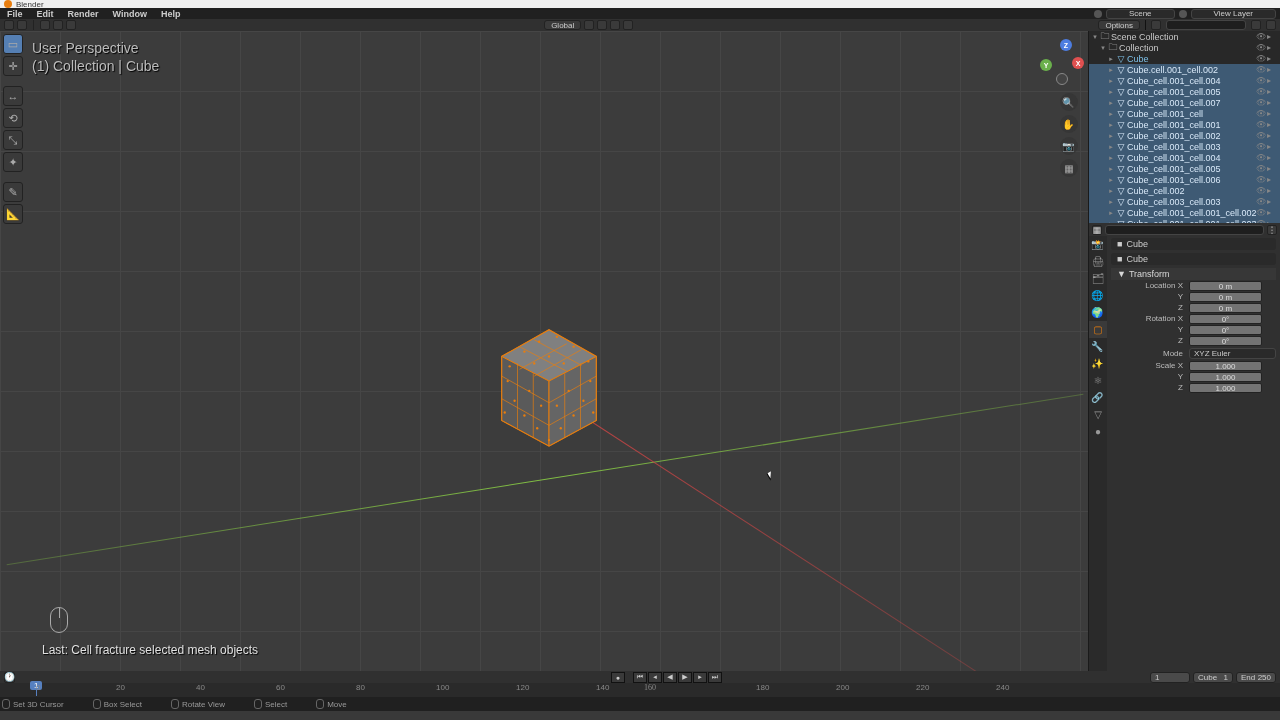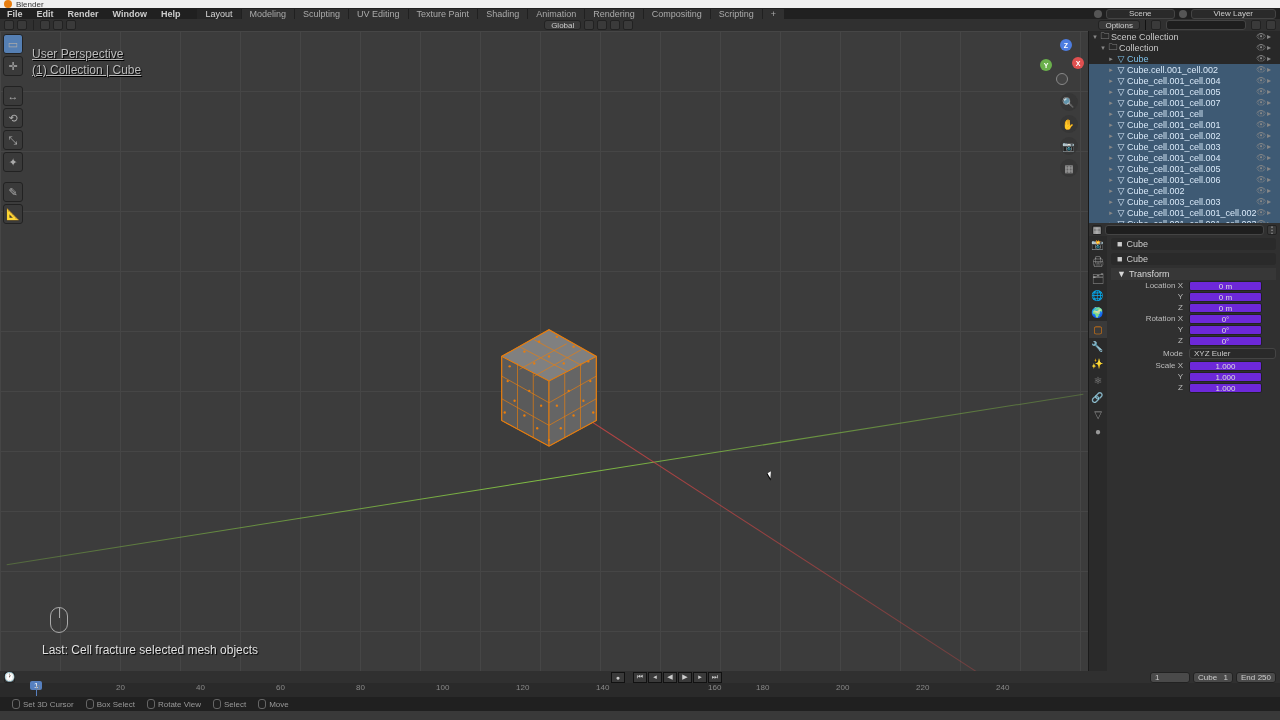--- a/index.html
+++ b/index.html
@@ -44,21 +44,21 @@
 .axis-red { position: absolute; left: 545px; top: 360px; width: 560px; height: 1px; background: linear-gradient(to right, rgba(204,68,68,0.9), rgba(204,68,68,0.3)); transform-origin: left; transform: rotate(33deg); }
 .axis-green { position: absolute; left: 0; top: 448px; width: 1090px; height: 1px; background: linear-gradient(to right, rgba(136,204,68,0.3), rgba(136,204,68,0.9) 50%, rgba(136,204,68,0.3)); transform-origin: center; transform: rotate(-9deg); }
 
 
 .tool-left { position: absolute; left: 3px; top: 3px; display: flex; flex-direction: column; gap: 2px; }
 .tool-left .tbtn2 { width: 20px; height: 20px; background: #3a3a3a; border: 1px solid #222; border-radius: 3px; cursor: pointer; display: flex; align-items: center; justify-content: center; color: #aaa; font-size: 11px; }
 .tool-left .tbtn2.active { background: #557fb3; }
 .tool-left .gap { height: 6px; }
 
 
-.vp-text { position: absolute; left: 32px; top: 16px; font-size: 12px; color: #bbb; line-height: 1.3; text-shadow: 1px 1px 1px #000; text-decoration: underline; }
+.vp-text { position: absolute; left: 32px; top: 8px; font-size: 14px; color: #bbb; line-height: 1.3; text-shadow: 1px 1px 1px #000; }
 .vp-last { position: absolute; left: 42px; bottom: 14px; font-size: 12px; color: #e0e0e0; text-shadow: 1px 1px 1px #000; }
 .mouse-icon { position: absolute; left: 50px; bottom: 38px; width: 18px; height: 26px; border: 1.5px solid #aaa; border-radius: 9px 9px 9px 9px; }
 .mouse-icon::after { content: ''; position: absolute; left: 50%; top: 0; width: 1px; height: 10px; background: #aaa; }
 
 
 .cube { position: absolute; left: 490px; top: 290px; width: 118px; height: 130px; }
 .cube svg { width: 100%; height: 100%; }
 
 
 .nav-gizmo { position: absolute; right: 8px; top: 6px; width: 50px; height: 50px; }
@@ -90,40 +90,40 @@
 .prop-tabs { width: 18px; background: #2a2a2a; display: flex; flex-direction: column; }
 .prop-tabs .pt { width: 18px; height: 17px; display: flex; align-items: center; justify-content: center; cursor: pointer; color: #999; font-size: 10px; }
 .prop-tabs .pt.active { background: #3a3a3a; color: #e87d0d; }
 .prop-body { flex: 1; padding: 2px 4px; font-size: 9px; overflow: hidden; }
 .prop-crumb { background: #2a2a2a; border-radius: 3px; padding: 1px 6px; margin-bottom: 3px; display: flex; align-items: center; gap: 4px; }
 .section { margin-top: 2px; }
 .section-head { background: #373737; padding: 1px 6px; color: #d8d8d8; font-size: 9px; cursor: pointer; display: flex; align-items: center; gap: 3px; }
 .section-head.collapsed { background: transparent; color: #aaa; }
 .field-row { display: flex; align-items: center; height: 11px; }
 .field-row .flbl { flex: 0 0 78px; text-align: right; padding-right: 6px; color: #bbb; font-size: 8px; }
-.field-row .fval { flex: 1; background: #6d28d9; border-radius: 2px; text-align: center; font-size: 8px; color: #ddd; height: 10px; line-height: 10px; margin-right: 14px; border: 1px solid #222; }
+.field-row .fval { flex: 1; background: #737373; border-radius: 2px; text-align: center; font-size: 8px; color: #ddd; height: 10px; line-height: 10px; margin-right: 14px; border: 1px solid #222; }
 .mode-row { display: flex; align-items: center; height: 12px; margin: 1px 0; }
 .mode-row .flbl { flex: 0 0 78px; text-align: right; padding-right: 6px; color: #bbb; font-size: 8px; }
 .mode-row .fdrop { flex: 1; background: #2a2a2a; border: 1px solid #444; border-radius: 3px; height: 11px; font-size: 8px; padding: 0 4px; display: flex; align-items: center; }
 
 
 .timeline { height: 26px; background: #262626; display: flex; flex-direction: column; }
 .tl-head { height: 12px; background: #303030; display: flex; align-items: center; padding: 0 4px; gap: 4px; font-size: 9px; }
 .tl-head .mitem { padding: 0 6px; cursor: pointer; margin-top: 28px; }
 .tl-head .center { margin: 0 auto; display: flex; gap: 1px; }
 .tl-head .play { width: 14px; height: 11px; background: #3a3a3a; border: 1px solid #111; display: flex; align-items: center; justify-content: center; cursor: pointer; font-size: 7px; }
 .tl-head .right { display: flex; gap: 3px; }
 .tl-head .numf { background: #4a4a4a; border: 1px solid #222; border-radius: 3px; padding: 0 4px; height: 11px; font-size: 8px; display: flex; align-items: center; min-width: 40px; justify-content: space-between; }
 .tl-body { flex: 1; background: #2a2a2a; position: relative; font-size: 8px; color: #888; }
 .tl-tick { position: absolute; top: 0; font-size: 8px; }
 .tl-cursor { position: absolute; left: 36px; top: -1px; width: 1px; height: 100%; background: #5680c0; }
 .tl-cursor::before { content: '1'; position: absolute; top: -1px; left: -6px; background: #5680c0; color: #fff; padding: 0 4px; border-radius: 2px; font-size: 8px; }
 
 
-.statusbar { height: 14px; background: #202020; display: flex; align-items: center; padding: 0 12px; gap: 12px; font-size: 8px; color: #999; }
+.statusbar { height: 14px; background: #202020; display: flex; align-items: center; padding: 0 2px; gap: 29px; font-size: 8px; color: #999; }
 .statusbar .sitem { display: flex; align-items: center; gap: 3px; }
 .statusbar .sico { width: 8px; height: 10px; border: 1px solid #666; border-radius: 3px; }
 
 
 ::-webkit-scrollbar { width: 6px; }
 ::-webkit-scrollbar-track { background: #222; }
 ::-webkit-scrollbar-thumb { background: #555; border-radius: 3px; }
 </style>
 </head>
 <body>
@@ -132,33 +132,20 @@
   <span class="logo"></span>
   <span>Blender</span>
 </div>
 
 <div class="topmenu">
   <span class="mitem">File</span>
   <span class="mitem">Edit</span>
   <span class="mitem">Render</span>
   <span class="mitem">Window</span>
   <span class="mitem">Help</span>
-  <div class="tabs">
-    <span class="tab active">Layout</span>
-    <span class="tab">Modeling</span>
-    <span class="tab">Sculpting</span>
-    <span class="tab">UV Editing</span>
-    <span class="tab">Texture Paint</span>
-    <span class="tab">Shading</span>
-    <span class="tab">Animation</span>
-    <span class="tab">Rendering</span>
-    <span class="tab">Compositing</span>
-    <span class="tab">Scripting</span>
-    <span class="tab">+</span>
-  </div>
   <div class="right">
     <span class="dot"></span>
     <span class="field">Scene</span>
     <span class="dot"></span>
     <span class="field">View Layer</span>
   </div>
 </div>
 
 <div class="toolbar2">
   <div class="tbtn"></div>
@@ -583,21 +570,21 @@
   <div class="tl-body" id="tl-body">
     <div class="tl-cursor"></div>
   <div class="tl-tick" style="left: 36px;">0</div>
       <div class="tl-tick" style="left: 116px;">20</div>
       <div class="tl-tick" style="left: 196px;">40</div>
       <div class="tl-tick" style="left: 276px;">60</div>
       <div class="tl-tick" style="left: 356px;">80</div>
       <div class="tl-tick" style="left: 436px;">100</div>
       <div class="tl-tick" style="left: 516px;">120</div>
       <div class="tl-tick" style="left: 596px;">140</div>
-      <div class="tl-tick" style="left: 708px;">160</div>
+      <div class="tl-tick" style="left: 644px; font-family: Liberation Serif, serif;">160</div>
       <div class="tl-tick" style="left: 756px;">180</div>
       <div class="tl-tick" style="left: 836px;">200</div>
       <div class="tl-tick" style="left: 916px;">220</div>
       <div class="tl-tick" style="left: 996px;">240</div>
     </div>
 </div>
 
 <div class="statusbar">
   <div class="sitem">
       <div class="sico"></div>

